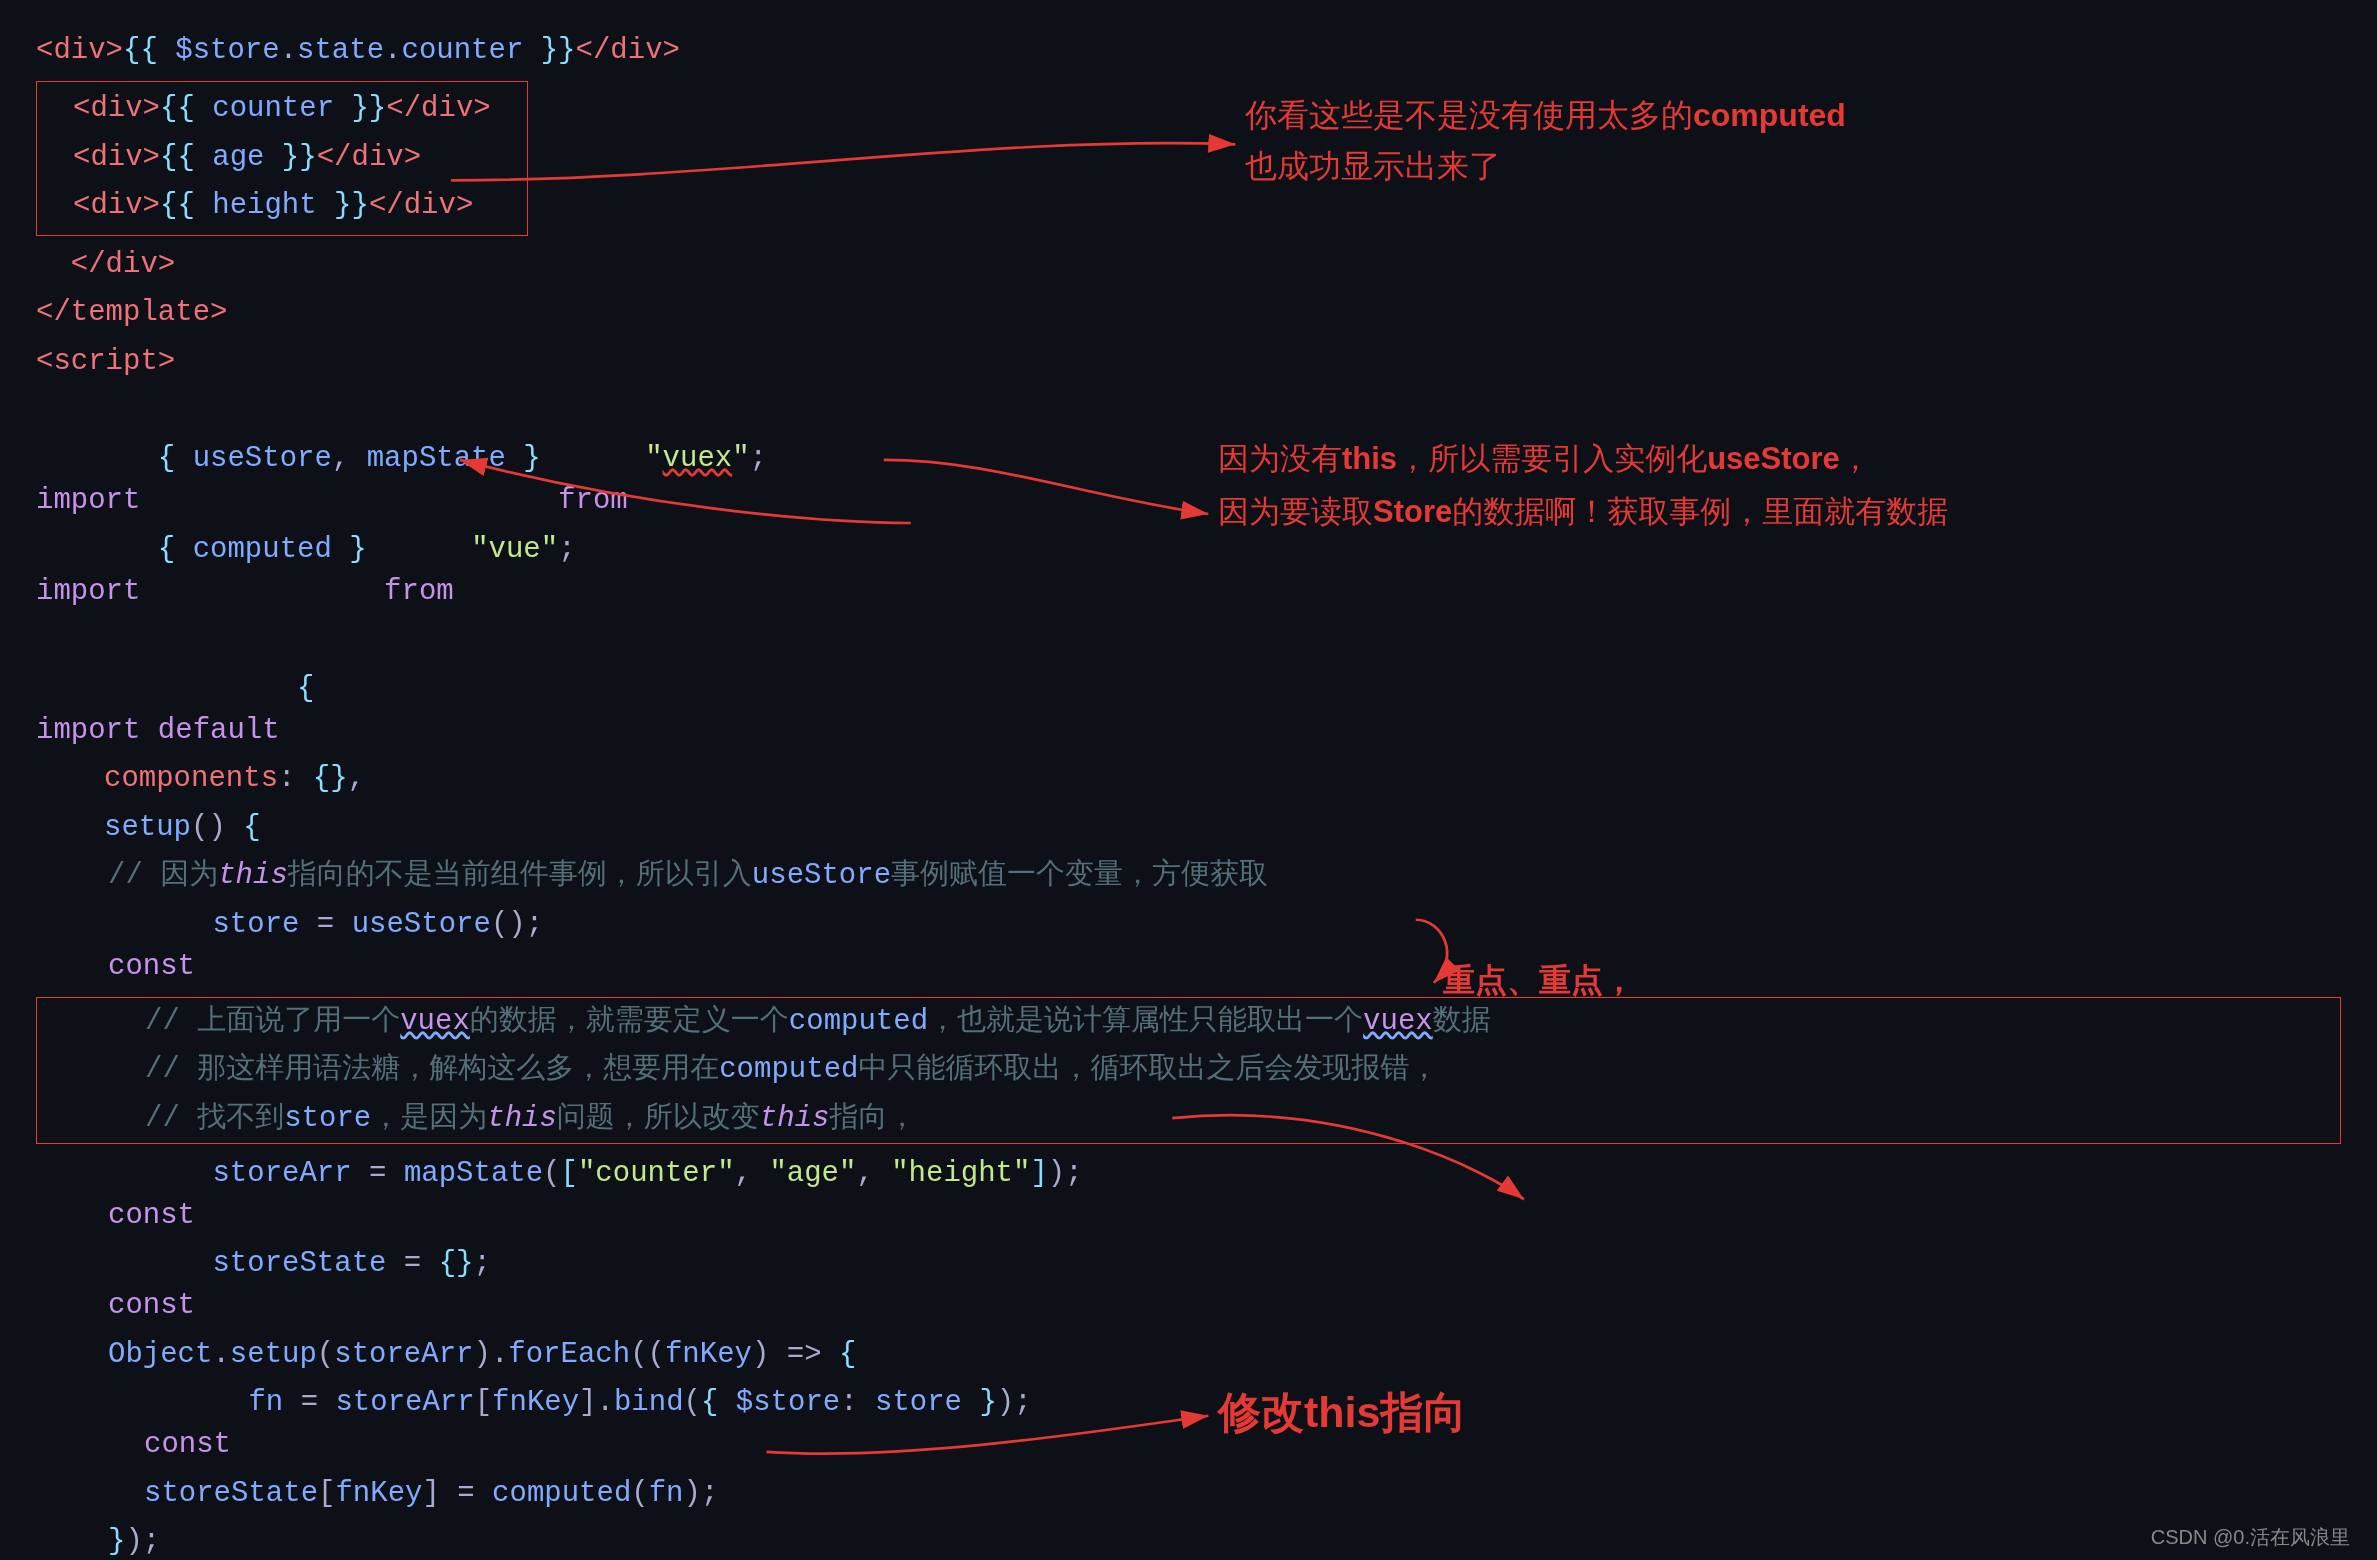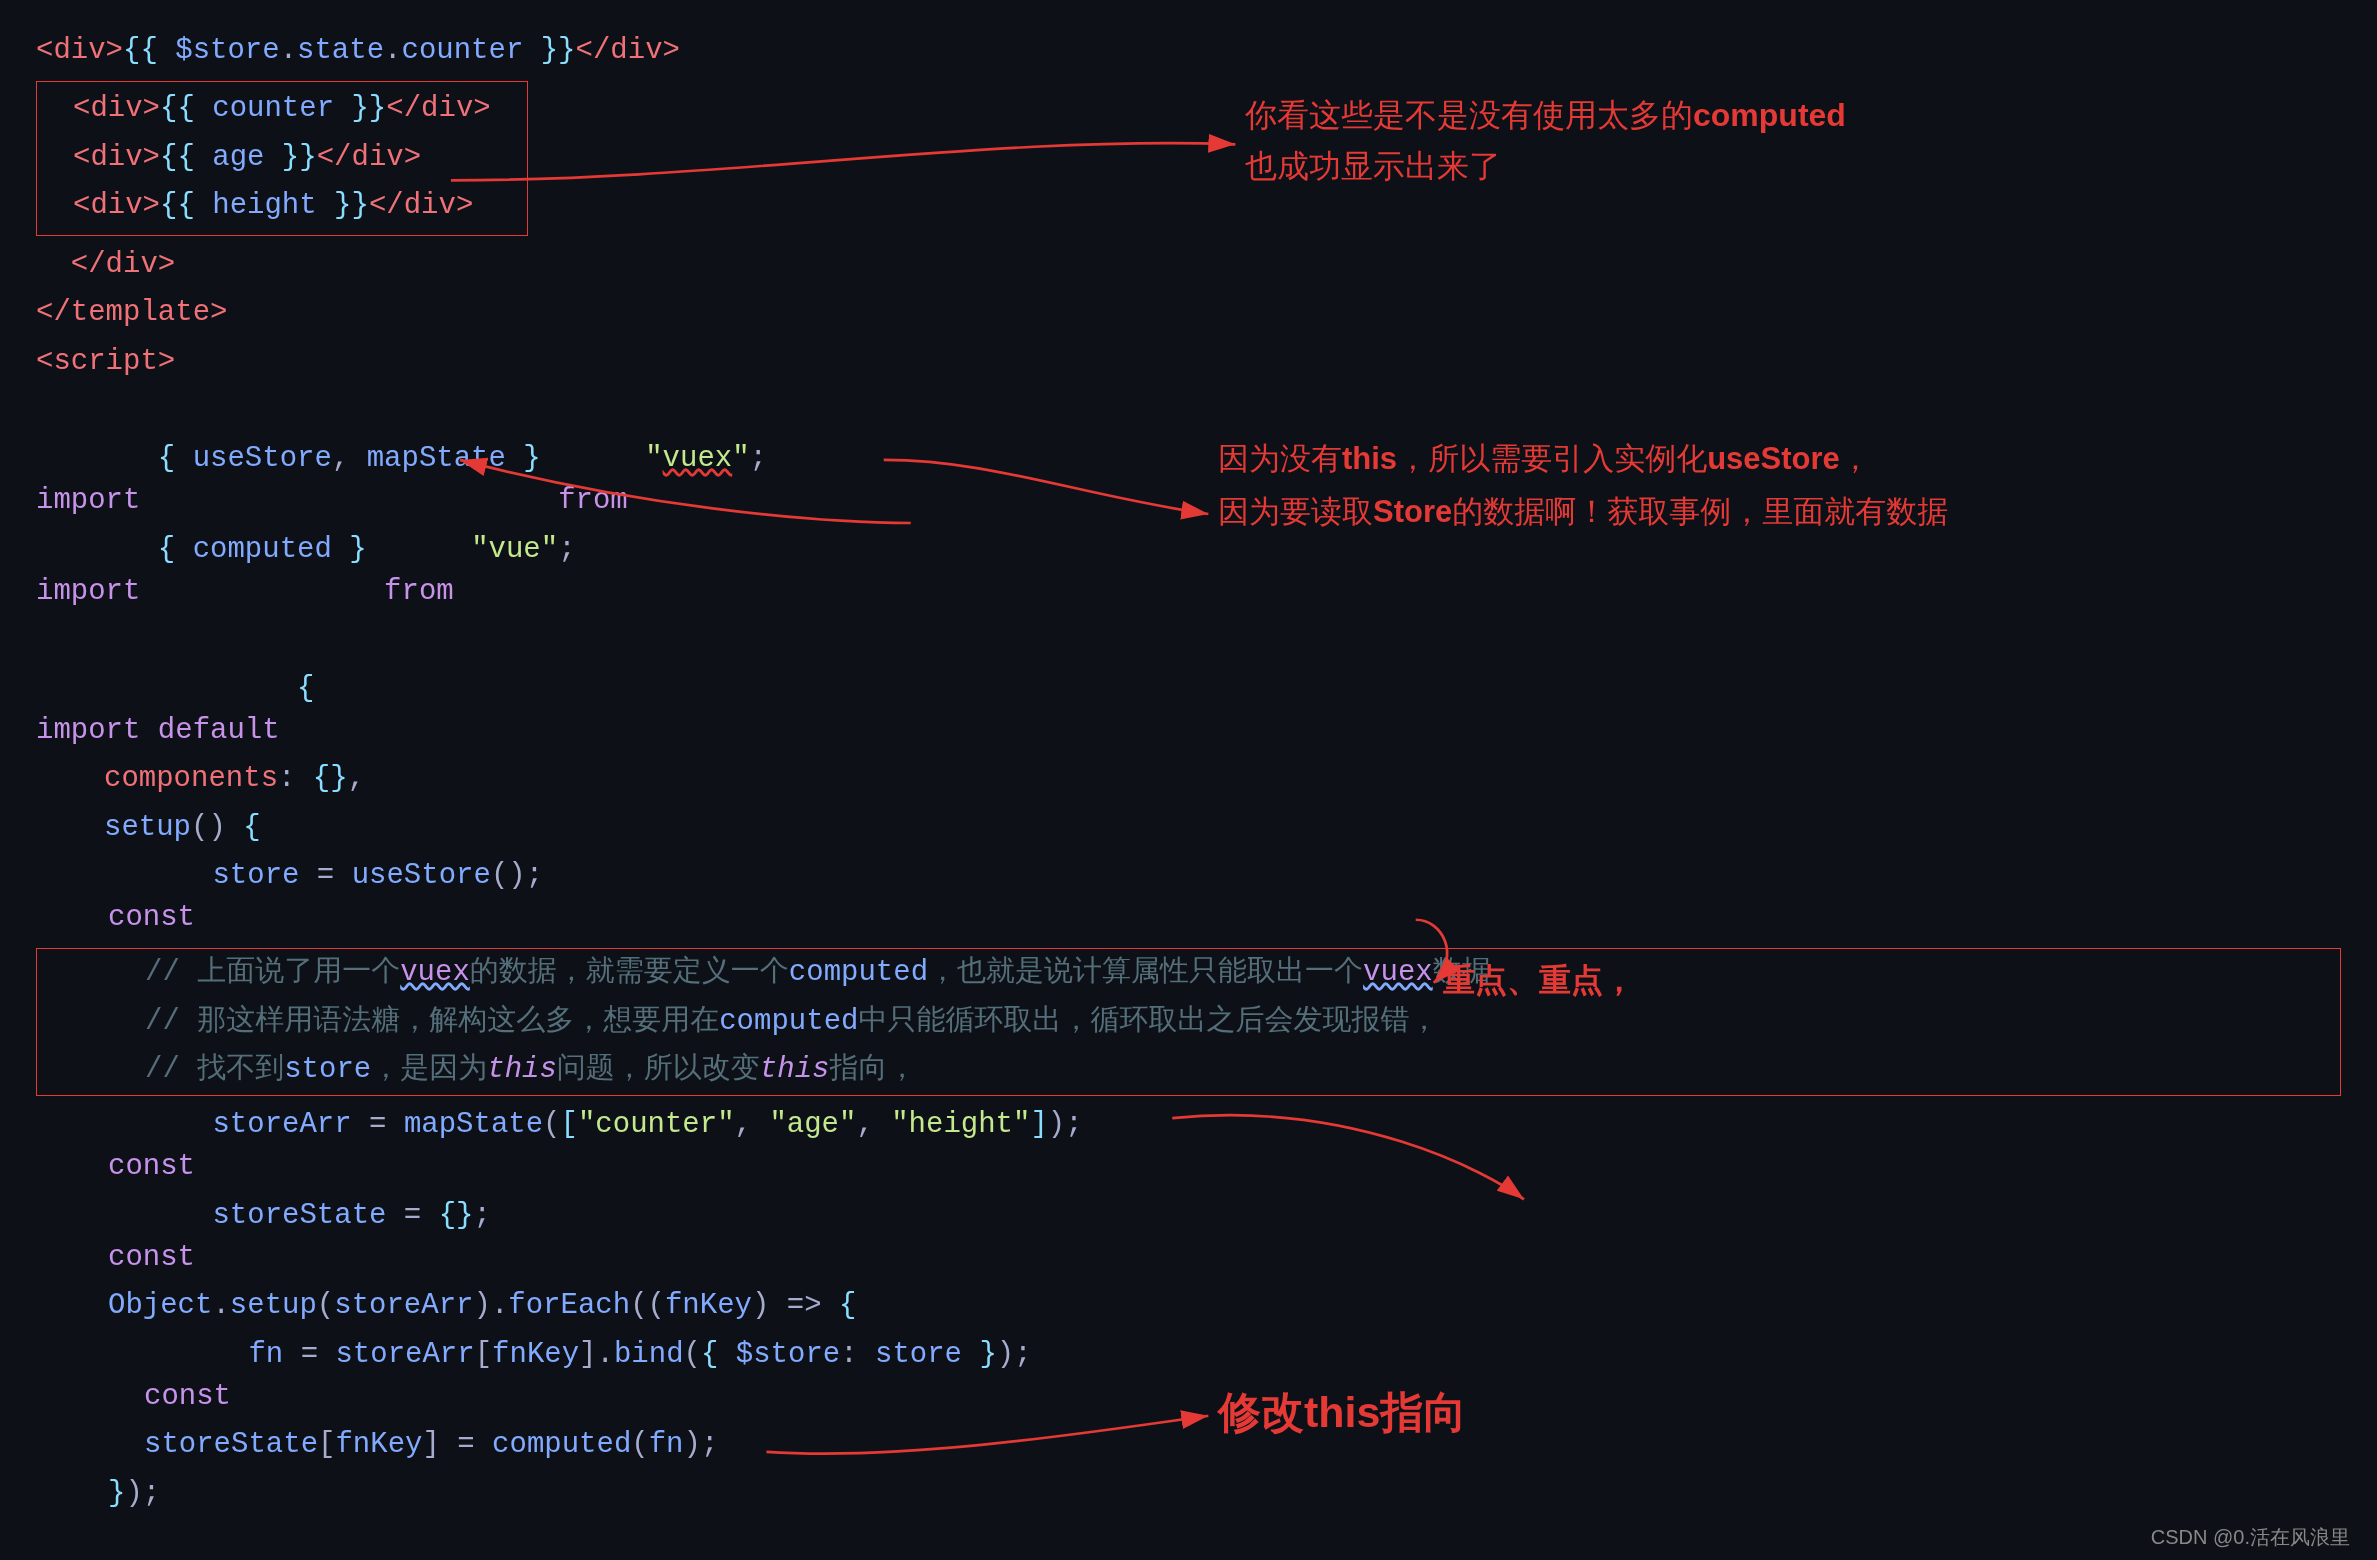--- a/index.html
+++ b/index.html
@@ -135,20 +135,23 @@
     </div>
 
     <div class="code-line indent1">
       <span class="prop">components</span><span class="plain">: </span><span class="bracket">{}</span><span class="plain">,</span>
     </div>
 
     <div class="code-line indent1">
       <span class="fn-name">setup</span><span class="plain">() </span><span class="bracket">{</span>
     </div>
 
+    <div class="code-line indent2">
+      <span class="comment">// 因为<span class="this-highlight">this</span>指向的不是当前组件事例，所以引入<span style="color:#82aaff">useStore</span>事例赋值一个变量，方便获取</span>
+    </div>
 
     <div class="code-line indent2">
       <span class="keyword">const</span><span class="plain"> </span><span class="var-name">store</span><span class="plain"> = </span><span class="fn-name">useStore</span><span class="plain">();</span>
     </div>
 
     <div style="border:1.8px solid #e53935; margin: 5.4px 36px 5.4px 36px; background: transparent;">
 
       <div class="code-line indent2" style="padding-left: 108px;">
         <span class="comment">// 上面说了用一个<span style="color:#c792ea; text-decoration: underline wavy #82aaff;">vuex</span>的数据，就需要定义一个<span style="color:#82aaff">computed</span>，也就是说计算属性只能取出一个<span style="color:#c792ea; text-decoration: underline wavy #82aaff;">vuex</span>数据</span>
       </div>

